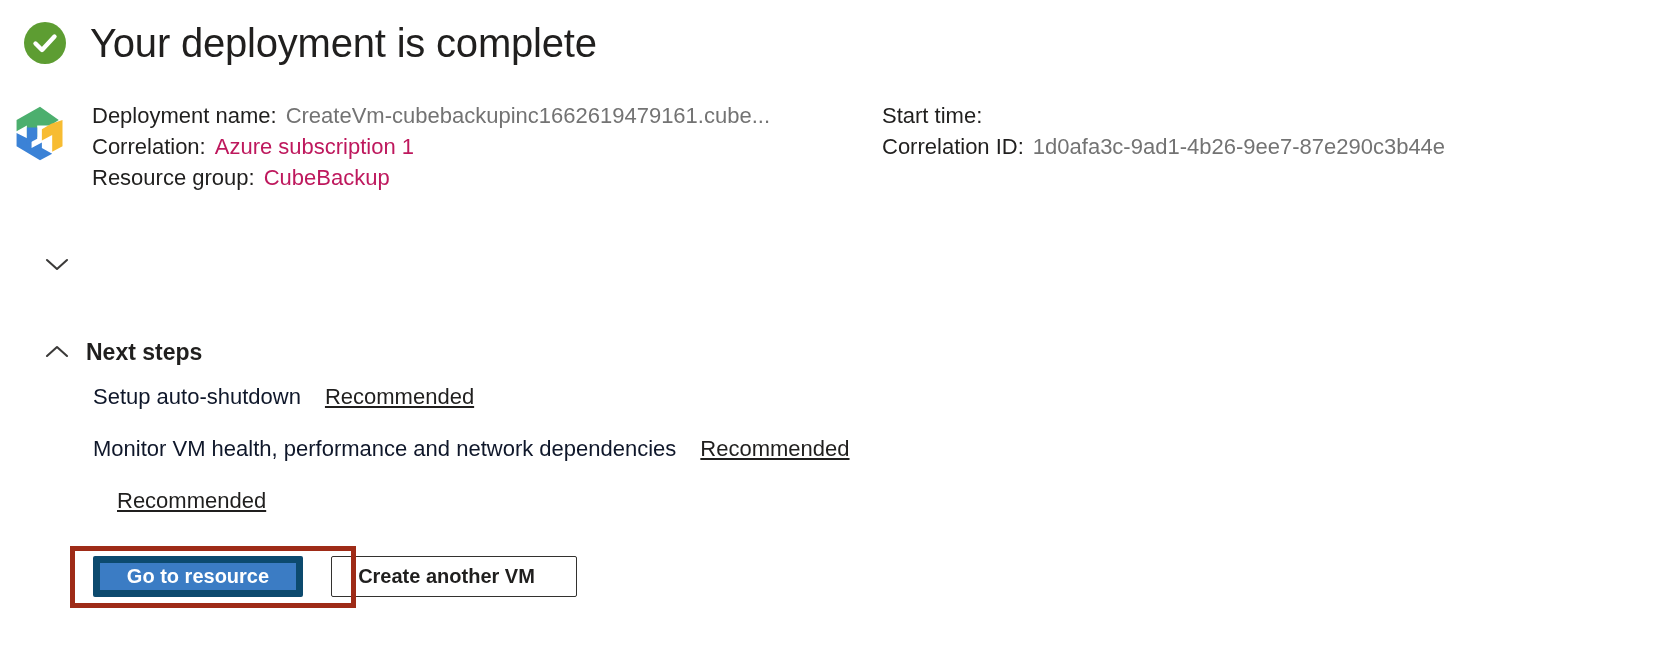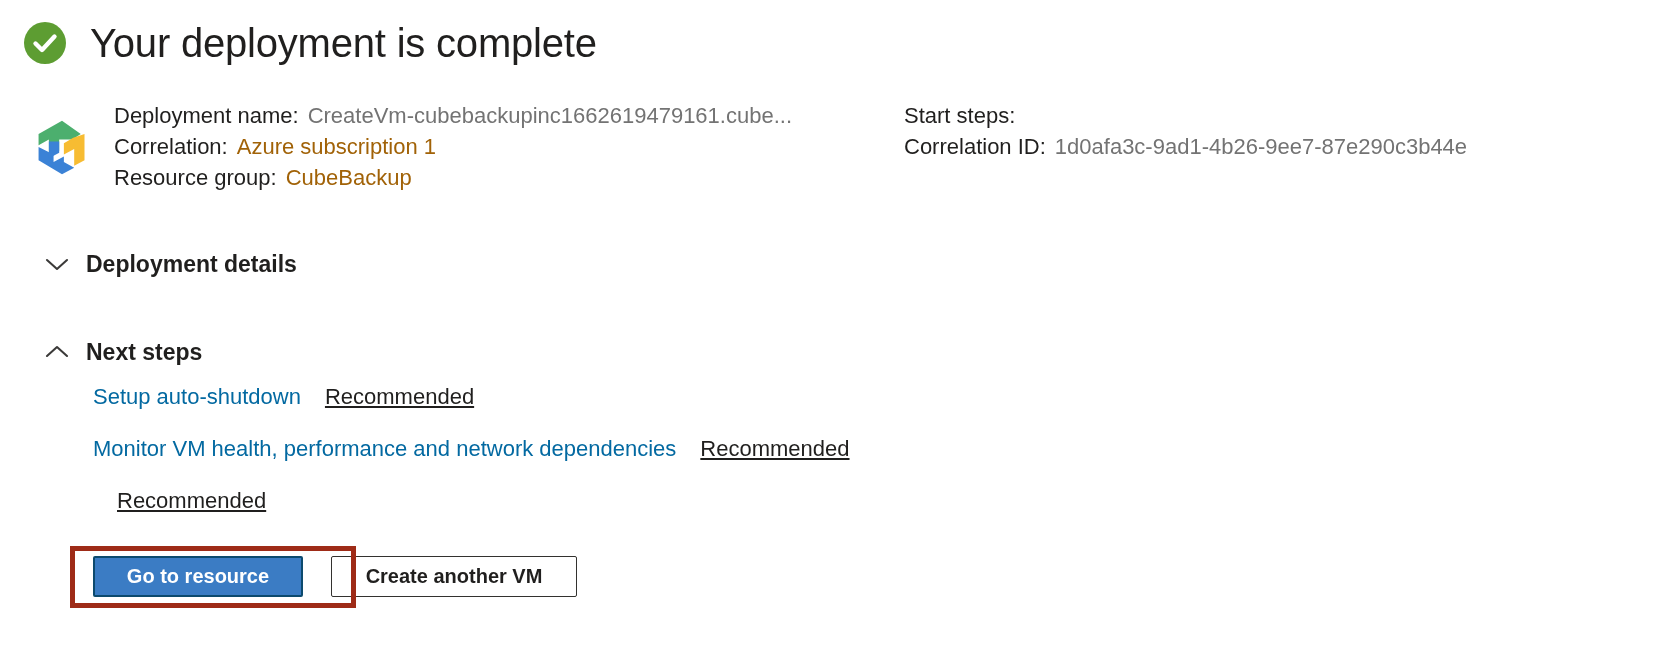--- a/index.html
+++ b/index.html
@@ -43,25 +43,25 @@
     font-weight: 400;
     line-height: 46px;
     color: #201f1e;
     letter-spacing: -0.2px;
     white-space: nowrap;
   }
 
   
   .summary {
     position: absolute;
-    left: 32px;
+    left: 10px;
     top: 100px;
     width: 1630px;
     display: flex;
-    align-items: center;
+    align-items: flex-start;
   }
   .cube-logo {
     width: 60px;
     height: 64px;
     flex: 0 0 60px;
     margin-top: 2px;
   }
   .summary-cols {
     display: flex;
     flex: 1 1 auto;
@@ -83,21 +83,21 @@
     white-space: nowrap;
   }
   .kv .k {
     color: #201f1e;
   }
   .kv .v {
     color: #737373;
     margin-left: 9px;
   }
   .kv .v.link {
-    color: #a16207;
+    color: #be185d;
     cursor: pointer;
   }
 
   
   .section-header {
     position: absolute;
     display: flex;
     align-items: center;
     cursor: pointer;
     height: 32px;
@@ -127,21 +127,21 @@
     width: 1400px;
   }
   .step-row {
     display: flex;
     align-items: baseline;
     height: 52px;
     white-space: nowrap;
   }
   .step-link {
     font-size: 22px;
-    color: #0369a1;
+    color: #0f172a;
     cursor: pointer;
   }
   .step-tag {
     font-size: 22px;
     color: #201f1e;
     margin-left: 24px;
     text-decoration: underline;
   }
 
   
@@ -161,29 +161,30 @@
     cursor: pointer;
     padding: 0 22px;
     display: flex;
     align-items: center;
     justify-content: center;
     white-space: nowrap;
   }
   .btn-primary {
     background: #3b7cc4;
     color: #ffffff;
-    border: 2px solid #0c4a6e;
+    border: 7px solid #0c4a6e;
     min-width: 210px;
   }
   .btn-secondary {
     background: #ffffff;
     color: #201f1e;
     border: 1px solid #33322f;
     min-width: 246px;
     margin-left: 28px;
+    padding-left: 7px;
   }
 
   
   .annot-box {
     position: absolute;
     left: 70px;
     top: 546px;
     width: 286px;
     height: 62px;
     border: 5px solid #9e2b17;
@@ -228,39 +229,38 @@
           <span class="v link">Azure subscription 1</span>
         </div>
         <div class="kv">
           <span class="k">Resource group:</span>
           <span class="v link">CubeBackup</span>
         </div>
       </div>
 
       <div class="col-right">
         <div class="kv">
-          <span class="k">Start steps:</span>
+          <span class="k">Start time:</span>
         </div>
         <div class="kv">
           <span class="k">Correlation ID:</span>
           <span class="v">1d0afa3c-9ad1-4b26-9ee7-87e290c3b44e</span>
         </div>
 
       </div>
 
     </div>
   </div>
 
   <div class="section-header" id="deployment-details-header">
     <span class="chev">
       <svg width="26" height="16" viewBox="0 0 26 16">
         <path d="M3 4 L13 13 L23 4" fill="none" stroke="#3b3a39" stroke-width="2.1" stroke-linecap="round" stroke-linejoin="round"></path>
       </svg>
     </span>
-    <span class="sec-label">Deployment details</span>
   </div>
 
   <div class="section-header" id="next-steps-header">
     <span class="chev">
       <svg width="26" height="16" viewBox="0 0 26 16">
         <path d="M3 12 L13 3 L23 12" fill="none" stroke="#3b3a39" stroke-width="2.1" stroke-linecap="round" stroke-linejoin="round"></path>
       </svg>
     </span>
     <span class="sec-label">Next steps</span>
   </div>

